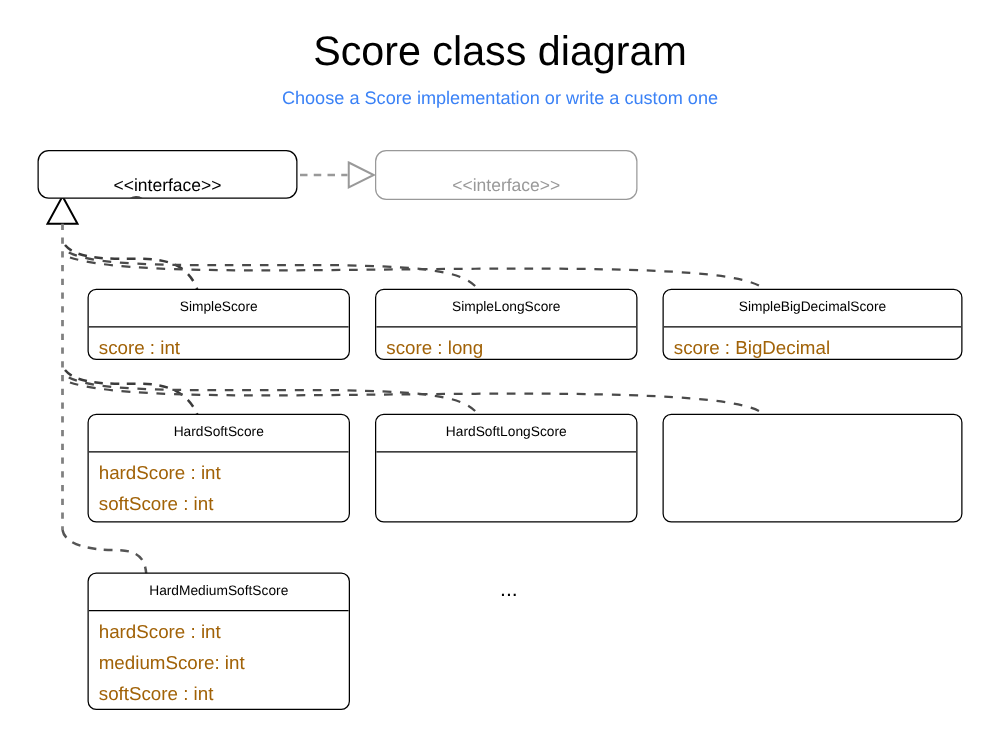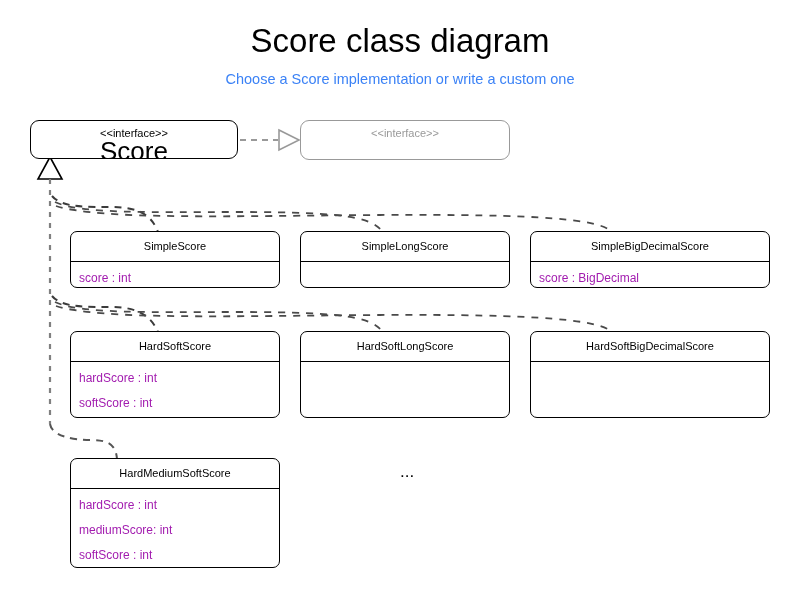--- a/index.html
+++ b/index.html
@@ -54,23 +54,23 @@
   .iface {
     position: absolute;
     box-sizing: border-box;
     border: 1.5px solid #000000;
     border-radius: 9px;
     background: #ffffff;
     text-align: center;
     overflow: hidden;
   }
   .iface .stereo {
-    font-size: 11px;
+    font-size: 14px;
     line-height: 13px;
-    margin-top: 6px;
+    margin-top: 21px;
     white-space: nowrap;
   }
   .iface .iname {
     font-size: 26px;
     line-height: 22px;
     white-space: nowrap;
   }
   .iface.muted {
     border-color: #999999;
     color: #999999;
@@ -90,23 +90,23 @@
     line-height: 19px;
     color: #000000;
     border-bottom: 1.5px solid #000000;
     padding: 5px 2px 5px 2px;
     white-space: nowrap;
   }
   .cls .attrs {
     padding: 4px 0 5px 8px;
   }
   .cls .attr {
-    font-size: 12px;
+    font-size: 15px;
     line-height: 25px;
-    color: #a21caf;
+    color: #a16207;
     white-space: nowrap;
   }
   .ellipsis {
     position: absolute;
     font-size: 17px;
     line-height: 20px;
     color: #000000;
     white-space: nowrap;
   }
 </style>
@@ -149,20 +149,23 @@
 
   <div class="cls" style="left:70px; top:231px; width:210px; height:57px;">
     <div class="cname">SimpleScore</div>
     <div class="attrs">
       <div class="attr">score : int</div>
     </div>
   </div>
 
   <div class="cls" style="left:300px; top:231px; width:210px; height:57px;">
     <div class="cname">SimpleLongScore</div>
+    <div class="attrs">
+      <div class="attr">score : long</div>
+    </div>
   </div>
 
   <div class="cls" style="left:530px; top:231px; width:240px; height:57px;">
     <div class="cname">SimpleBigDecimalScore</div>
     <div class="attrs">
       <div class="attr">score : BigDecimal</div>
     </div>
   </div>
 
   <div class="cls" style="left:70px; top:331px; width:210px; height:87px;">
@@ -171,21 +174,20 @@
       <div class="attr">hardScore : int</div>
       <div class="attr">softScore : int</div>
     </div>
   </div>
 
   <div class="cls" style="left:300px; top:331px; width:210px; height:87px;">
     <div class="cname">HardSoftLongScore</div>
   </div>
 
   <div class="cls" style="left:530px; top:331px; width:240px; height:87px;">
-    <div class="cname">HardSoftBigDecimalScore</div>
   </div>
 
   <div class="cls" style="left:70px; top:458px; width:210px; height:110px;">
     <div class="cname">HardMediumSoftScore</div>
     <div class="attrs">
       <div class="attr">hardScore : int</div>
       <div class="attr">mediumScore: int</div>
       <div class="attr">softScore : int</div>
     </div>
   </div>

